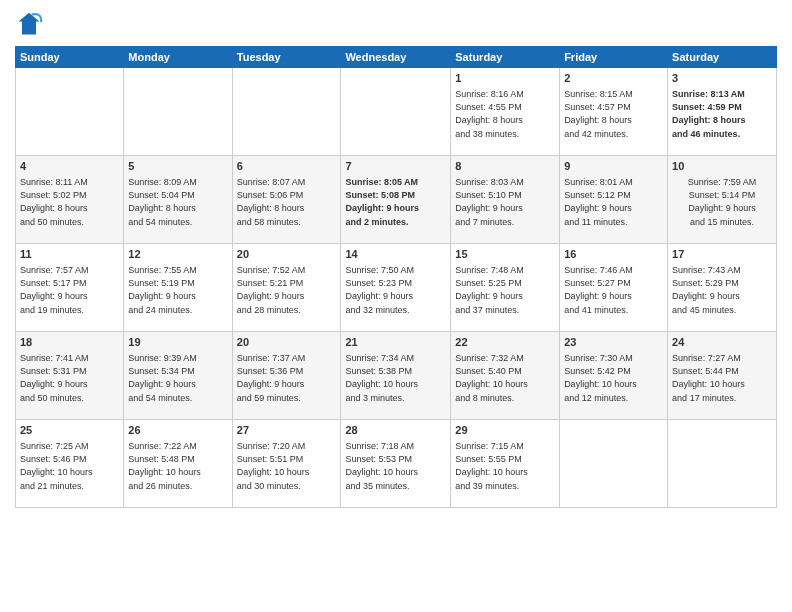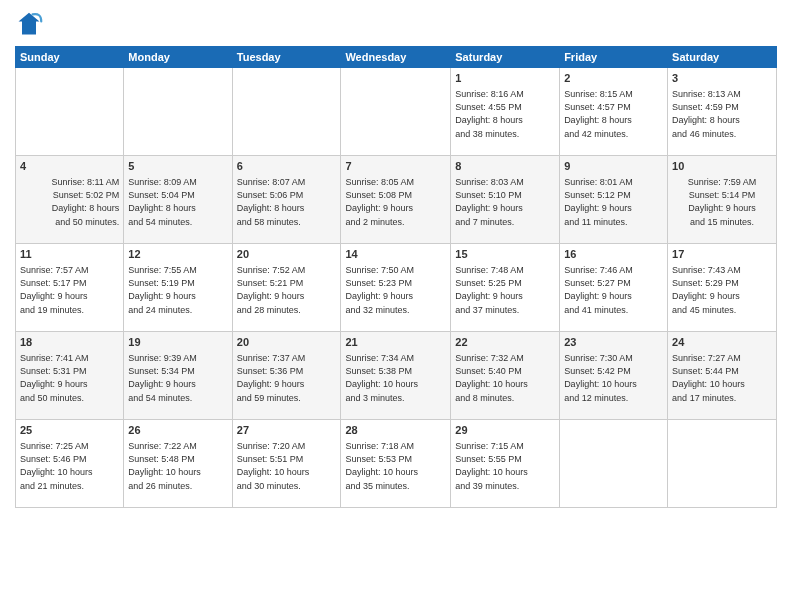--- a/index.html
+++ b/index.html
@@ -146,51 +146,51 @@
           </td>
           <td>
             <span class="day-number">2</span>
             <div class="day-info" style="white-space: pre-line;">Sunrise: 8:15 AM
 Sunset: 4:57 PM
 Daylight: 8 hours
 and 42 minutes.</div>
           </td>
           <td>
             <span class="day-number">3</span>
-            <div class="day-info" style="white-space: pre-line;">Sunrise: 8:13 AM
+            <div class="day-info" style="white-space: pre-line; font-weight: bold;">Sunrise: 8:13 AM
 Sunset: 4:59 PM
 Daylight: 8 hours
 and 46 minutes.</div>
           </td>
         </tr>
         <tr>
           <td>
             <span class="day-number">4</span>
-            <div class="day-info" style="white-space: pre-line; text-align: right;">Sunrise: 8:11 AM
+            <div class="day-info" style="white-space: pre-line;">Sunrise: 8:11 AM
 Sunset: 5:02 PM
 Daylight: 8 hours
 and 50 minutes.</div>
           </td>
           <td>
             <span class="day-number">5</span>
             <div class="day-info" style="white-space: pre-line;">Sunrise: 8:09 AM
 Sunset: 5:04 PM
 Daylight: 8 hours
 and 54 minutes.</div>
           </td>
           <td>
             <span class="day-number">6</span>
             <div class="day-info" style="white-space: pre-line;">Sunrise: 8:07 AM
 Sunset: 5:06 PM
 Daylight: 8 hours
 and 58 minutes.</div>
           </td>
           <td>
             <span class="day-number">7</span>
-            <div class="day-info" style="white-space: pre-line;">Sunrise: 8:05 AM
+            <div class="day-info" style="white-space: pre-line; font-weight: bold;">Sunrise: 8:05 AM
 Sunset: 5:08 PM
 Daylight: 9 hours
 and 2 minutes.</div>
           </td>
           <td>
             <span class="day-number">8</span>
             <div class="day-info" style="white-space: pre-line;">Sunrise: 8:03 AM
 Sunset: 5:10 PM
 Daylight: 9 hours
 and 7 minutes.</div>

